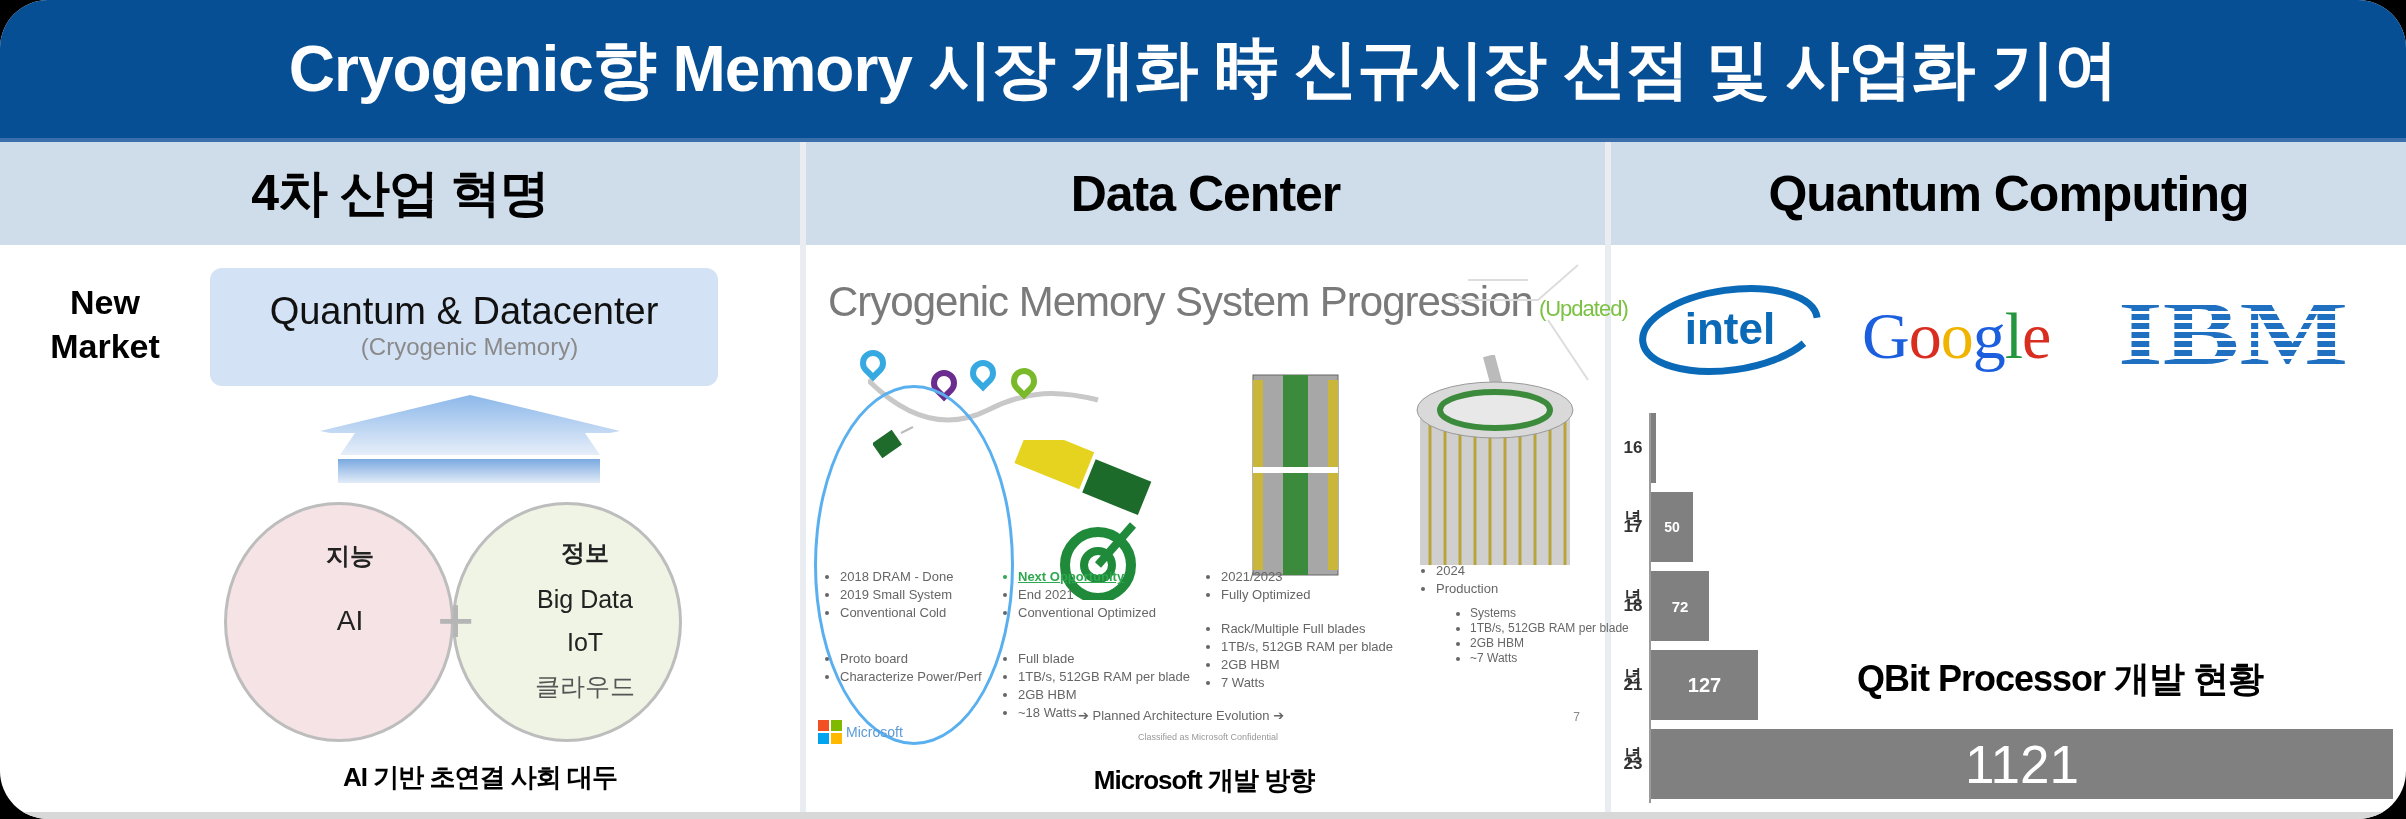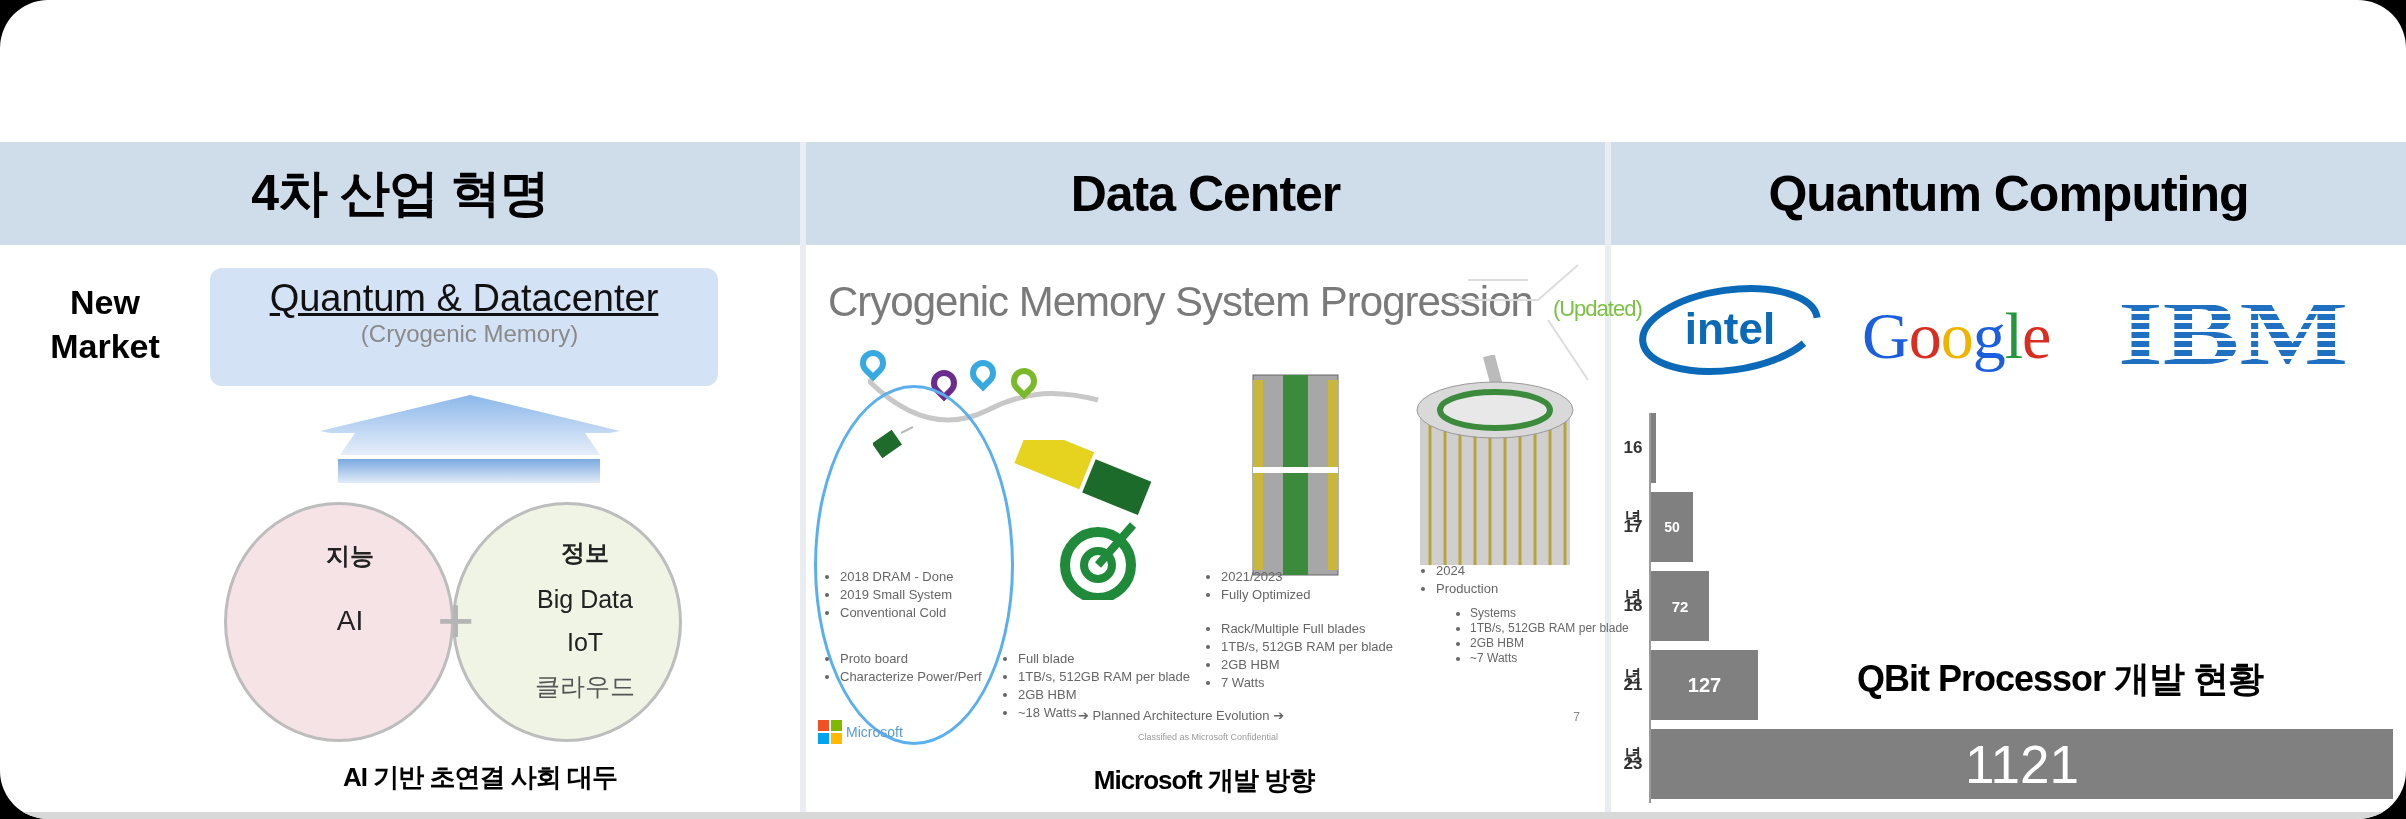--- a/index.html
+++ b/index.html
@@ -8,34 +8,34 @@
   .header { position:absolute; left:0; top:0; width:2406px; height:138px; background:#064f95; border-bottom:4px solid #3b6fab; display:flex; align-items:center; justify-content:center; }
   .header h1 { margin:0; color:#fff; font-size:64px; font-weight:700; letter-spacing:-1px; }
   .colheads { position:absolute; left:0; top:142px; width:2406px; height:103px; background:#cfdcea; }
   .colhead { position:absolute; top:0; height:103px; display:flex; align-items:center; justify-content:center; font-size:50px; font-weight:700; color:#000; letter-spacing:-1px; }
   .divider { position:absolute; top:142px; width:6px; height:677px; background:#e9edf2; }
   .bottom-line { position:absolute; left:0; top:812px; width:2406px; height:7px; background:#d8d8d8; }
 
   
   .newmarket { position:absolute; left:30px; top:280px; width:150px; text-align:center; font-size:34px; font-weight:700; line-height:44px; color:#000; }
   .qbox { position:absolute; left:210px; top:268px; width:508px; height:118px; background:#d3e2f4; border-radius:12px; text-align:center; }
-  .qbox .t1 { font-size:38px; color:#111; margin-top:9px;text-decoration:underline; }
+  .qbox .t1 { font-size:38px; color:#111; margin-top:22px; }
   .qbox .t2 { font-size:24px; color:#8a8a8a; margin-top:0;padding-left:11px; }
   .uparrow { position:absolute; left:320px; top:395px; width:300px; height:90px; }
   .circle { position:absolute; width:230px; height:240px; border-radius:50%; border:3px solid #bdbdbd; box-sizing:border-box; }
   .circle.left { left:224px; top:502px; background:rgba(244,224,226,0.9); }
   .circle.right { left:452px; top:502px; background:rgba(236,242,224,0.85); }
   .ctext { position:absolute; text-align:center; color:#222; }
   .plus { position:absolute; left:437px; top:584px; font-size:64px; color:#b5b5b5; font-weight:300; }
   .caption { position:absolute; font-size:26px; font-weight:700; color:#000; text-align:center; letter-spacing:-1px; }
 
   
   .slide { position:absolute; left:808px; top:250px; width:792px; height:495px; background:#fff; }
   .slide-title { position:absolute; left:20px; top:28px; font-size:42px; color:#7a7a7a; letter-spacing:-1px; white-space:nowrap; }
-  .slide-title .upd { font-size:22px; color:#7bc142; margin-left:20px; }
+  .slide-title .upd { font-size:22px; color:#7bc142; margin-left:6px; }
   .pin { position:absolute; width:26px; height:26px; border-radius:50% 50% 50% 0; transform:rotate(-45deg); border:6px solid; box-sizing:border-box; background:#fff; }
   .ellipse { position:absolute; left:6px; top:135px; width:200px; height:360px; border:3px solid #5ab0ee; border-radius:50%; box-sizing:border-box; }
   .slist { position:absolute; font-size:13px; color:#666; line-height:18px; margin:0; padding-left:18px; }
   .slist li { margin:0; }
   .next-opp { color:#2fa84f; font-weight:700; text-decoration:underline; }
   .chip { position:absolute; }
   .planned { position:absolute; left:270px; top:458px; font-size:13px; color:#666; }
   .confid { position:absolute; left:330px; top:482px; font-size:9px; color:#999; }
   .mslogo { position:absolute; left:10px; top:470px; width:24px; height:24px; }
   .mslogo span { position:absolute; width:11px; height:11px; }
@@ -48,20 +48,23 @@
   .bar-row { position:absolute; left:1610px; height:70px; }
   .bar-label { position:absolute; left:8px; width:30px; font-size:17px; color:#333; text-align:center; line-height:70px; font-weight:700; }
   .bar { position:absolute; left:41px; top:0; height:70px; background:#808080; color:#fff; display:flex; align-items:center; justify-content:center; font-weight:700; }
   .axis { position:absolute; left:1649px; top:413px; width:2px; height:390px; background:#9a9a9a; }
 </style>
 </head>
 <body>
 
 <div class="frame">
 
+  <div class="header">
+    <h1>Cryogenic향 Memory 시장 개화 時 신규시장 선점 및 사업화 기여</h1>
+  </div>
 
   <div class="colheads">
     <div class="colhead" style="left:0;width:800px;">4차 산업 혁명</div>
     <div class="colhead" style="left:1611px;width:795px;">Quantum Computing</div>
     <div class="colhead" style="left:806px;width:799px;">Data Center</div>
   </div>
 
   <div class="divider" style="left:800px;"></div>
   <div class="divider" style="left:1605px;"></div>
 
@@ -171,20 +174,25 @@
     <ul class="slist" style="left:14px;top:318px;">
       <li>2018 DRAM - Done</li>
       <li>2019 Small System</li>
       <li>Conventional Cold</li>
     </ul>
     <ul class="slist" style="left:14px;top:400px;">
       <li>Proto board</li>
       <li>Characterize Power/Perf</li>
     </ul>
 
+    <ul class="slist" style="left:192px;top:318px;">
+      <li class="next-opp">Next Opportunity</li>
+      <li>End 2021</li>
+      <li>Conventional Optimized</li>
+    </ul>
     <ul class="slist" style="left:192px;top:400px;">
       <li>Full blade</li>
       <li>1TB/s, 512GB RAM per blade</li>
       <li>2GB HBM</li>
       <li>~18 Watts</li>
     </ul>
 
     <ul class="slist" style="left:395px;top:318px;">
       <li>2021/2023</li>
       <li>Fully Optimized</li>

